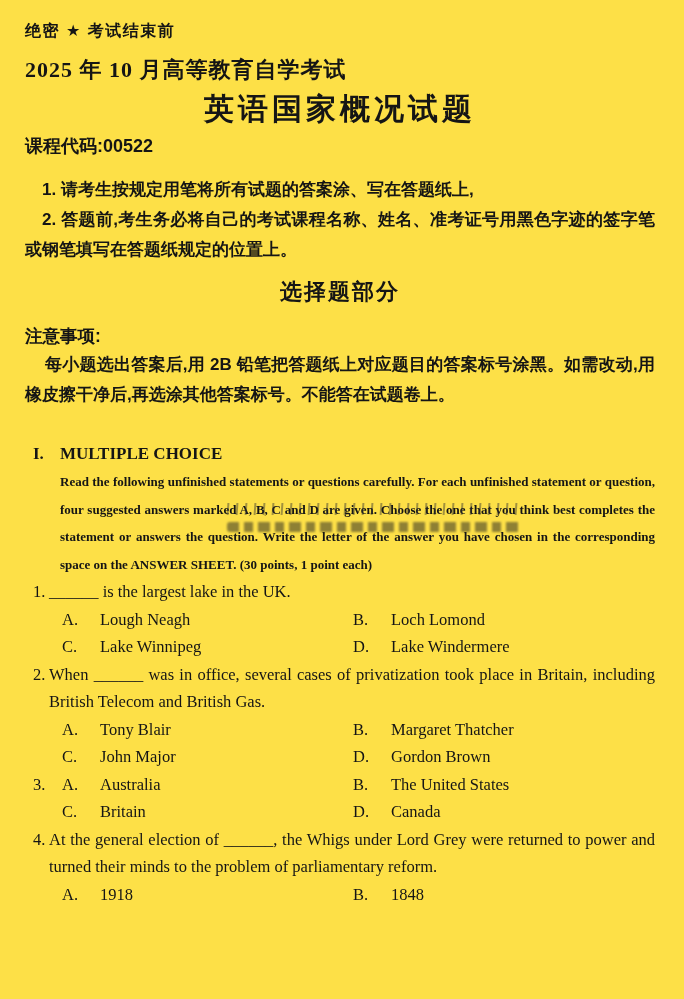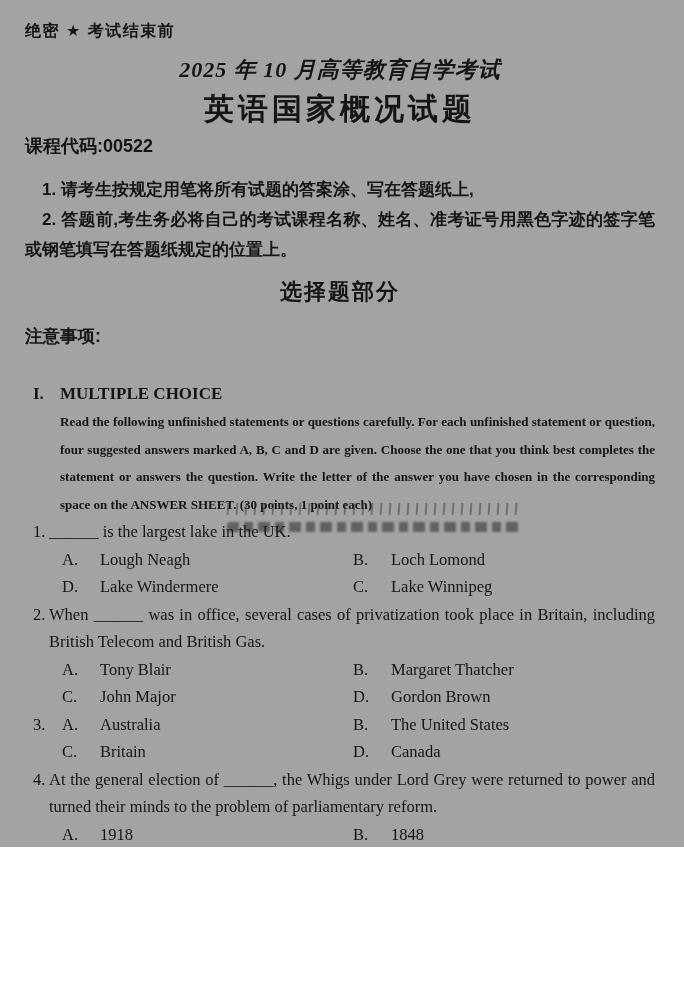--- a/index.html
+++ b/index.html
@@ -1,36 +1,36 @@
 <!DOCTYPE html>
 <html><head>
 <meta charset="utf-8">
 <style>
   html, body { margin:0; padding:0; background:#ffffff; }
 
   .page {
     position:relative;
-    width:684px; height:847px;
+    width:684px; height:999px;
     box-sizing:border-box;
-    background:#a3a3a3;
+    background:#fde047;
     color:#151515;
     padding:20px 29px 0 25px;
     overflow:hidden;
     font-family:"Liberation Serif","DejaVu Serif",serif;
   }
 
   .zh { font-family:"Liberation Sans","DejaVu Sans",sans-serif; }
 
   .security-label {
     font-size:16px; font-weight:700; letter-spacing:1.5px; line-height:22px;
   }
 
   .session-title {
-    margin-top:13px; text-align:center;
-    font-size:22px; font-weight:700; line-height:30px; letter-spacing:1px;font-style:italic;
+    margin-top:13px; 
+    font-size:22px; font-weight:700; line-height:30px; letter-spacing:1px;
   }
 
   .exam-title {
     margin:4px 0 0; text-align:center;
     font-size:30px; font-weight:800; letter-spacing:4px; line-height:40px;
   }
 
   .course-code {
     margin-top:4px; text-align:left;
     font-size:18px; font-weight:700; line-height:26px;
@@ -94,36 +94,37 @@
   <div class="course-code zh">课程代码:00522</div>
 
   <div class="inst-wrap">
     <p class="inst zh">1. 请考生按规定用笔将所有试题的答案涂、写在答题纸上,</p>
     <p class="inst zh">2. 答题前,考生务必将自己的考试课程名称、姓名、准考证号用黑色字迹的签字笔或钢笔填写在答题纸规定的位置上。</p>
   </div>
 
   <div class="section-title zh">选择题部分</div>
 
   <div class="notes-heading zh">注意事项:</div>
+  <p class="notes-body zh">每小题选出答案后,用 2B 铅笔把答题纸上对应题目的答案标号涂黑。如需改动,用橡皮擦干净后,再选涂其他答案标号。不能答在试题卷上。</p>
 
   <div class="mc">
     <div class="mc-head">
       <span class="mc-numeral">I.</span>
       <span>MULTIPLE CHOICE</span>
     </div>
     <p class="mc-intro">Read the following unfinished statements or questions carefully. For each unfinished statement or question, four suggested answers marked A, B, C and D are given. Choose the one that you think best completes the statement or answers the question. Write the letter of the answer you have chosen in the corresponding space on the ANSWER SHEET. (30 points, 1 point each)</p>
 
     <div class="q">
       <span class="q-num">1.</span>
       <span class="q-text">______ is the largest lake in the UK.</span>
       <div class="opts">
         <div class="opt"><span class="opt-label">A.</span><span>Lough Neagh</span></div>
         <div class="opt"><span class="opt-label">B.</span><span>Loch Lomond</span></div>
+        <div class="opt"><span class="opt-label">C.</span><span>Lake Winnipeg</span></div>
         <div class="opt"><span class="opt-label">D.</span><span>Lake Windermere</span></div>
-        <div class="opt"><span class="opt-label">C.</span><span>Lake Winnipeg</span></div>
       </div>
     </div>
 
     <div class="q">
       <span class="q-num">2.</span>
       <span class="q-text">When ______ was in office, several cases of privatization took place in Britain, including British Telecom and British Gas.</span>
       <div class="opts">
         <div class="opt"><span class="opt-label">A.</span><span>Tony Blair</span></div>
         <div class="opt"><span class="opt-label">B.</span><span>Margaret Thatcher</span></div>
         <div class="opt"><span class="opt-label">C.</span><span>John Major</span></div>

